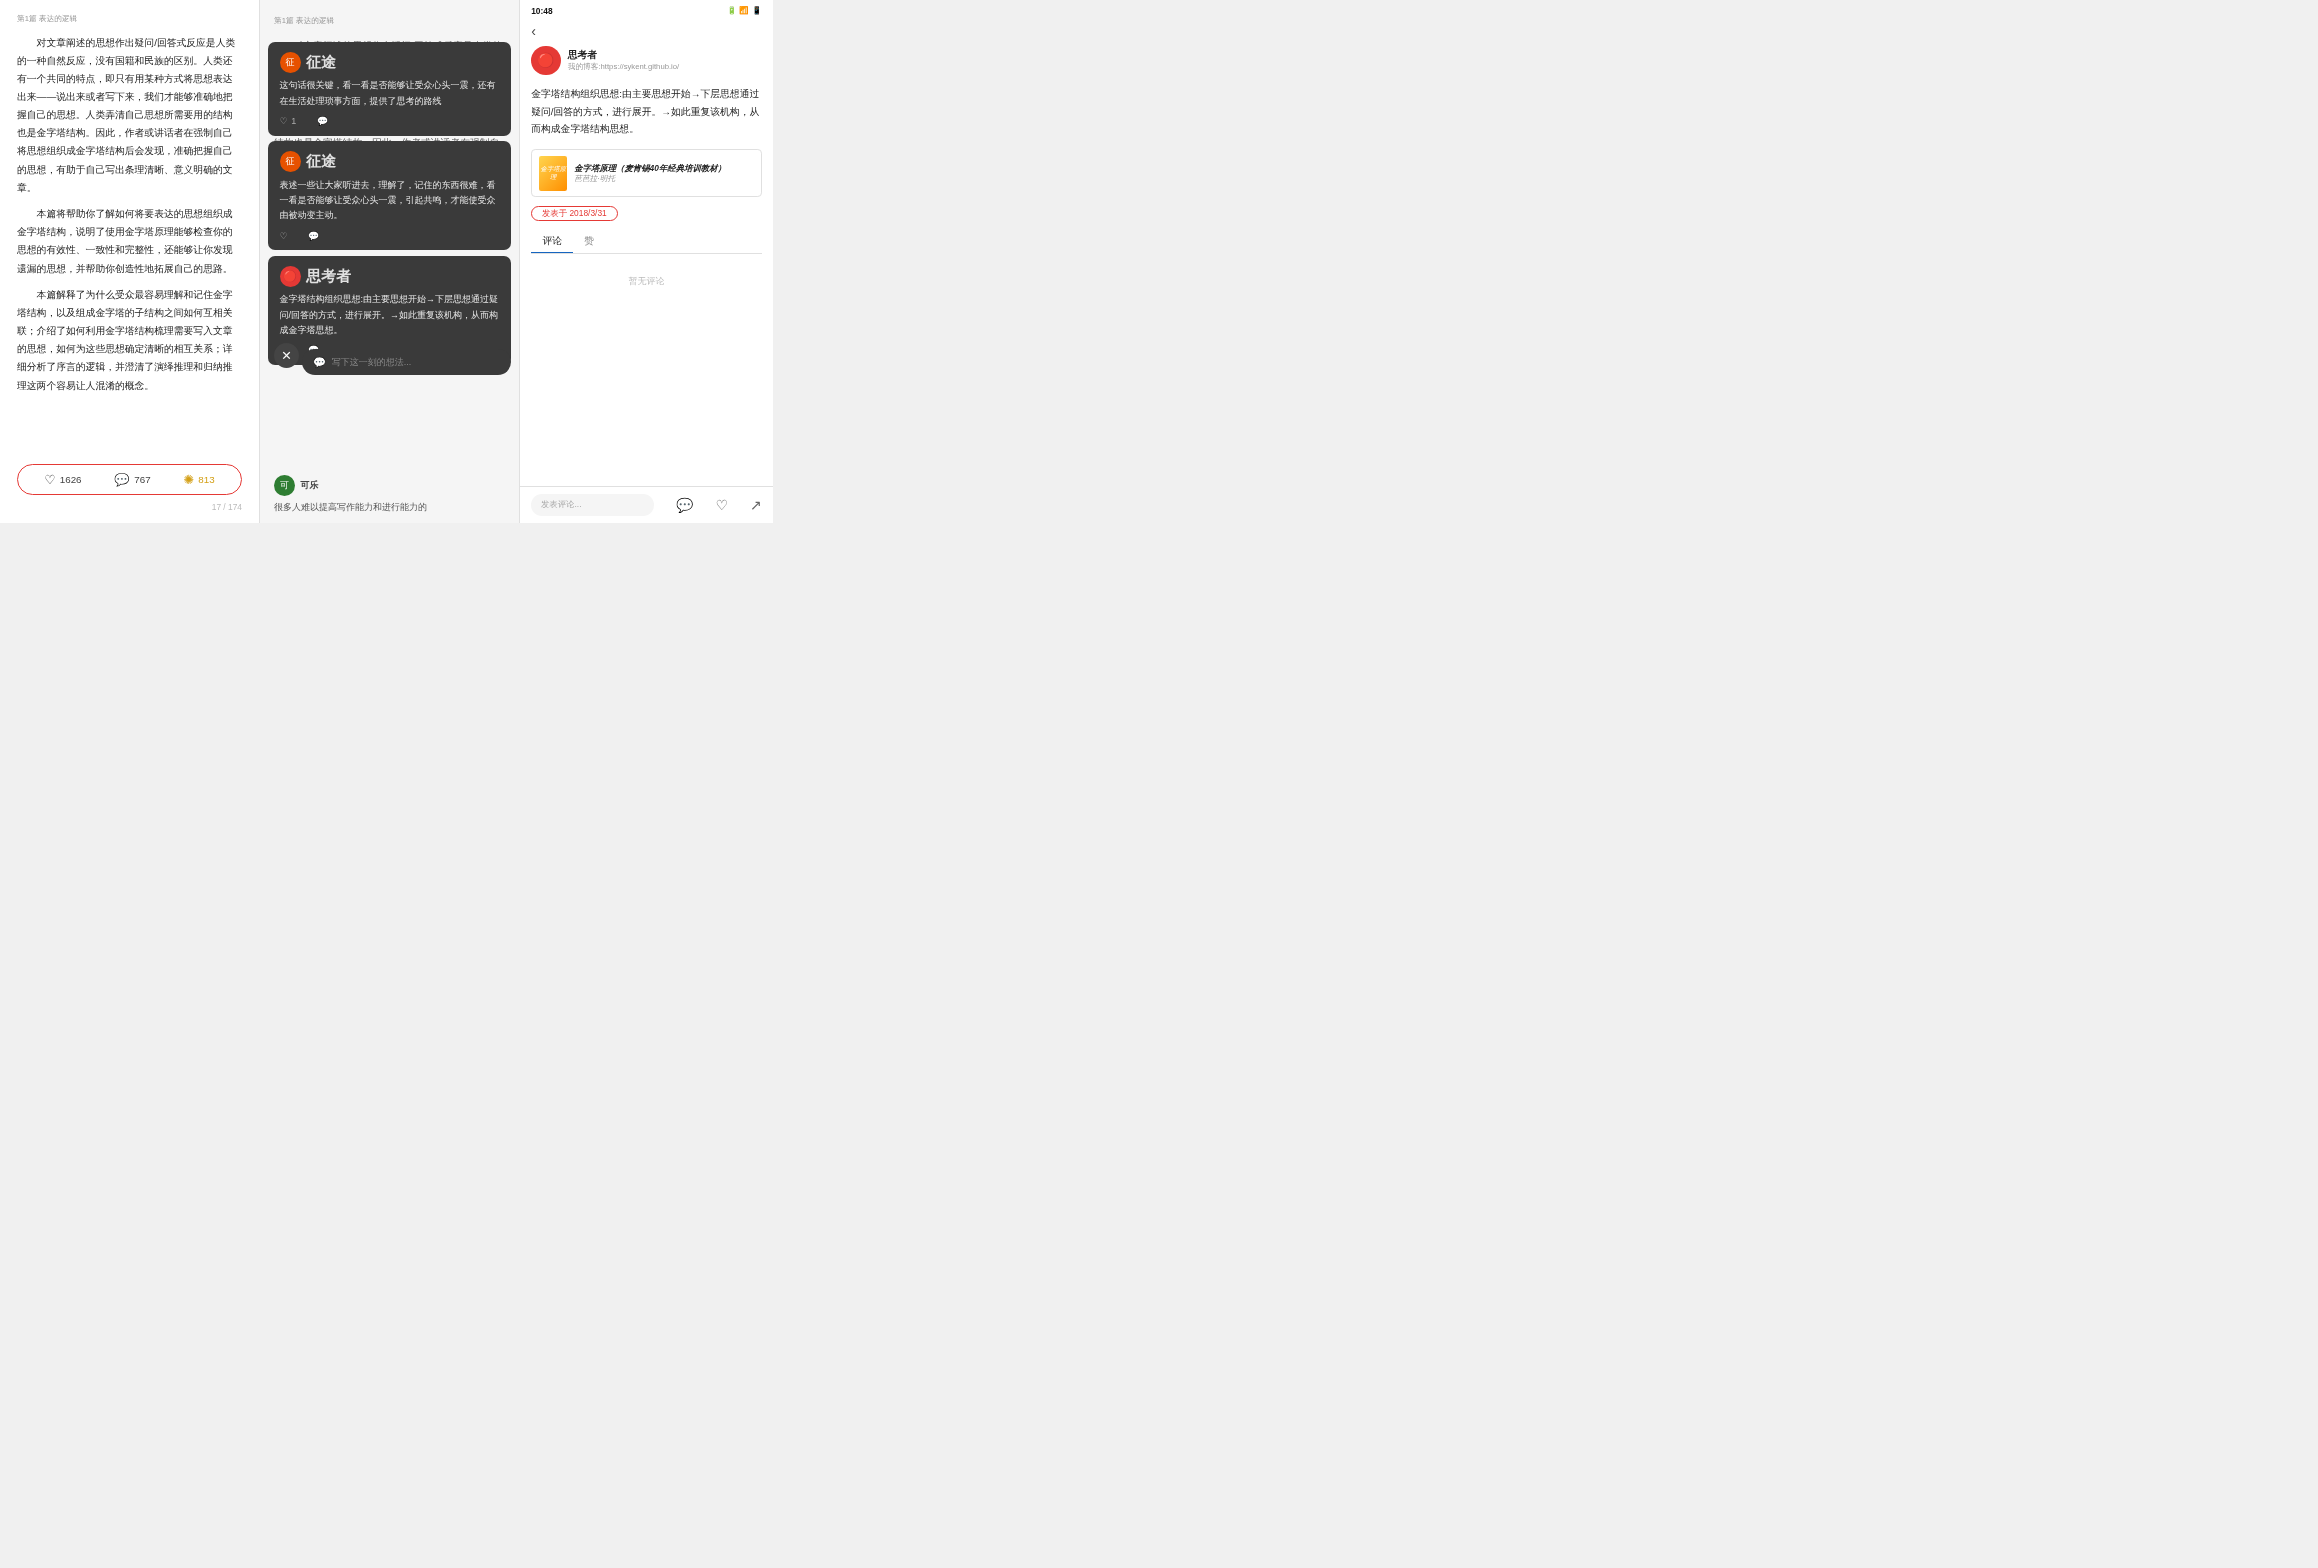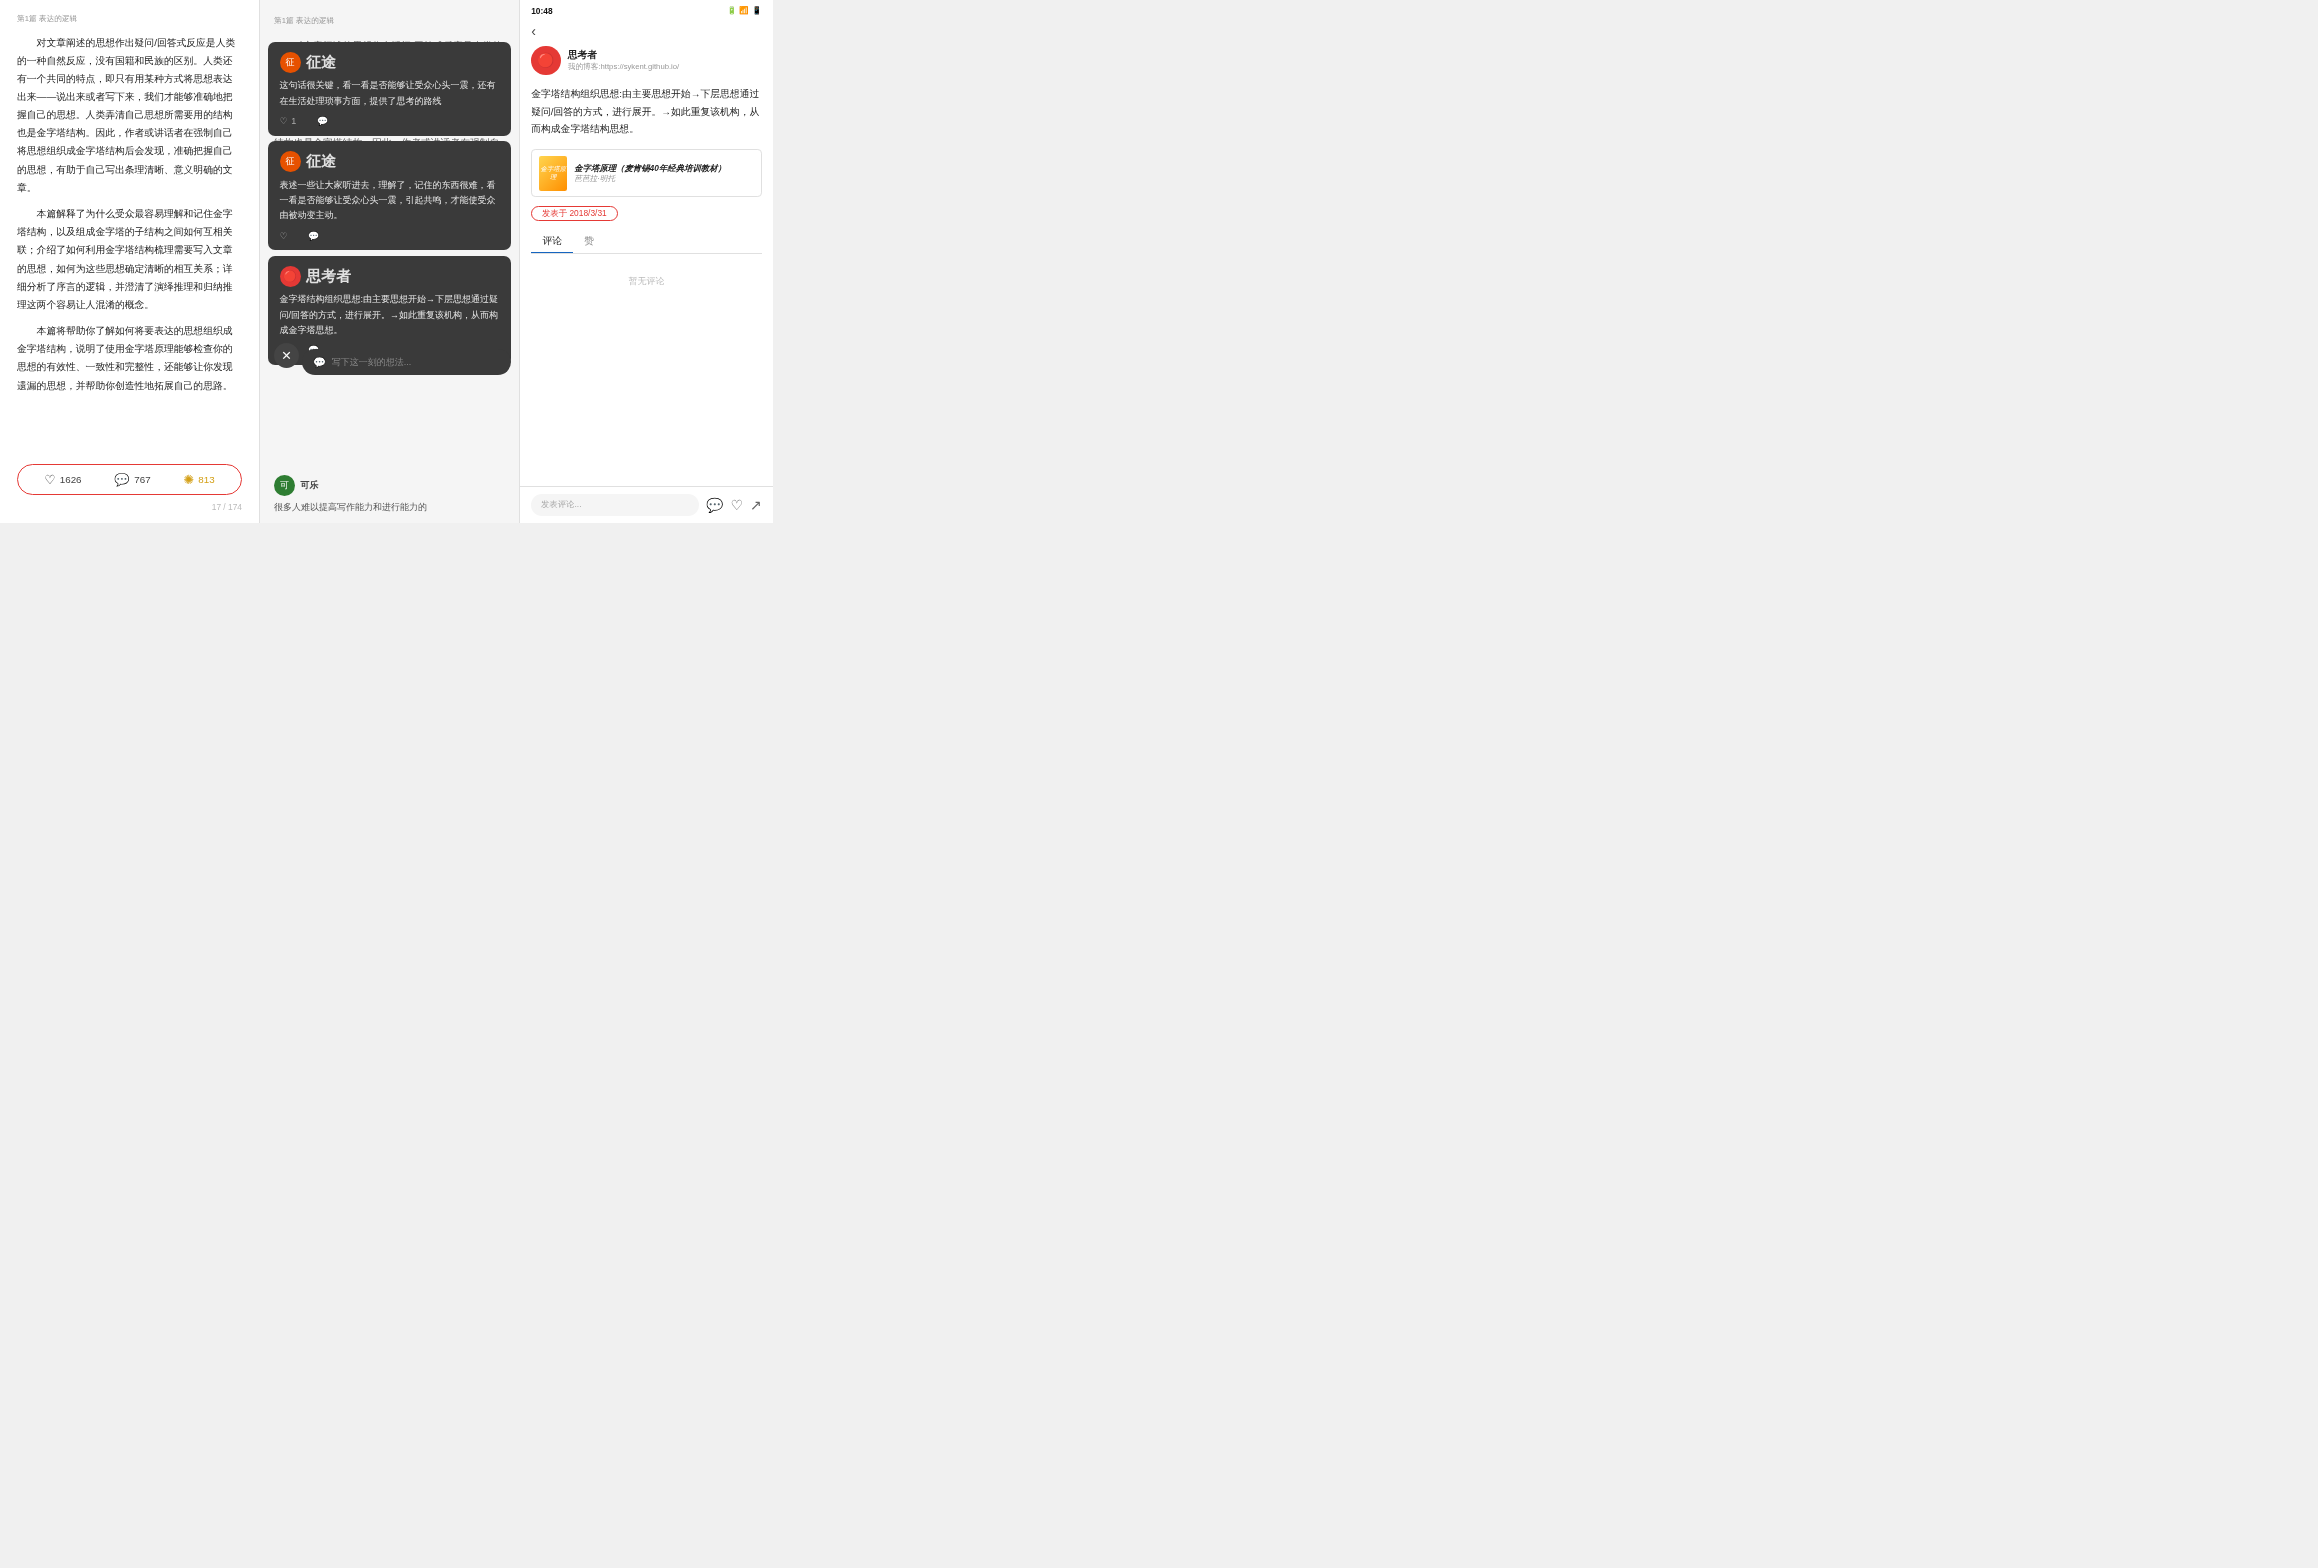--- a/index.html
+++ b/index.html
@@ -275,40 +275,40 @@
     .tab-item.active {
       color: #222;
       border-bottom: 1.4px solid #1565c0;
     }
     .no-comment {
       font-size: 9px; color: #bbb; text-align: center; padding: 11.2px 0;
     }
     .p3-footer {
       border-top: 0.7px solid #e0e0e0;
       padding: 7px 11.2px;
-      display: flex; align-items: center; gap: 7px;
+      display: flex; align-items: center; gap: 22px;
     }
     .comment-input-box {
       flex: 1;
       background: #f5f5f5;
       border-radius: 12.6px;
       padding: 5.6px 9.8px;
       font-size: 8.4px; color: #aaa;
     }
     .footer-icon { font-size: 14px; color: #666; cursor: pointer; }
   </style>
 </head>
 <body>
 
 <div class="panel1">
   <div class="panel-header">第1篇 表达的逻辑</div>
   <div class="content-text">
     <p>对文章阐述的思想作出疑问/回答式反应是人类的一种自然反应，没有国籍和民族的区别。人类还有一个共同的特点，即只有用某种方式将思想表达出来——说出来或者写下来，我们才能够准确地把握自己的思想。人类弄清自己思想所需要用的结构也是金字塔结构。因此，作者或讲话者在强制自己将思想组织成金字塔结构后会发现，准确把握自己的思想，有助于自己写出条理清晰、意义明确的文章。</p>
+    <p>本篇将帮助你了解如何将要表达的思想组织成金字塔结构，说明了使用金字塔原理能够检查你的思想的有效性、一致性和完整性，还能够让你发现遗漏的思想，并帮助你创造性地拓展自己的思路。</p>
     <p>本篇解释了为什么受众最容易理解和记住金字塔结构，以及组成金字塔的子结构之间如何互相关联；介绍了如何利用金字塔结构梳理需要写入文章的思想，如何为这些思想确定清晰的相互关系；详细分析了序言的逻辑，并澄清了演绎推理和归纳推理这两个容易让人混淆的概念。</p>
-    <p>本篇将帮助你了解如何将要表达的思想组织成金字塔结构，说明了使用金字塔原理能够检查你的思想的有效性、一致性和完整性，还能够让你发现遗漏的思想，并帮助你创造性地拓展自己的思路。</p>
   </div>
   <div class="panel1-footer">
     <div class="action-bar">
       <div class="action-item">
         <span class="icon">♡</span>
         <span>1626</span>
       </div>
       <div class="action-item">
         <span class="icon">💬</span>
         <span>767</span>

